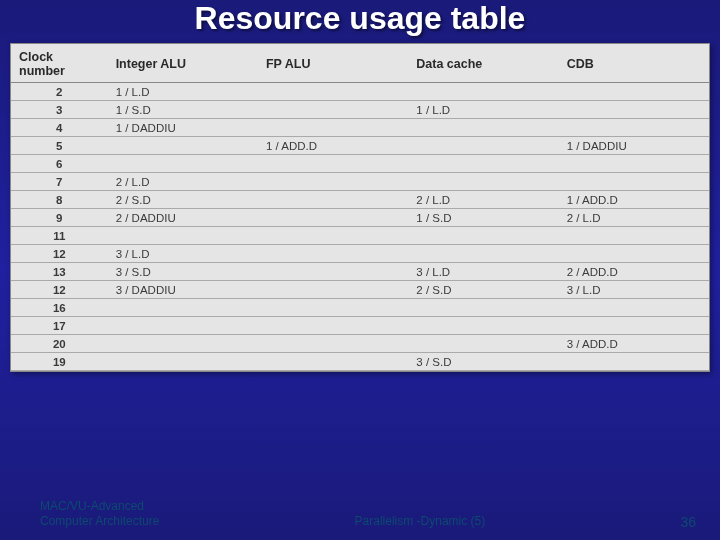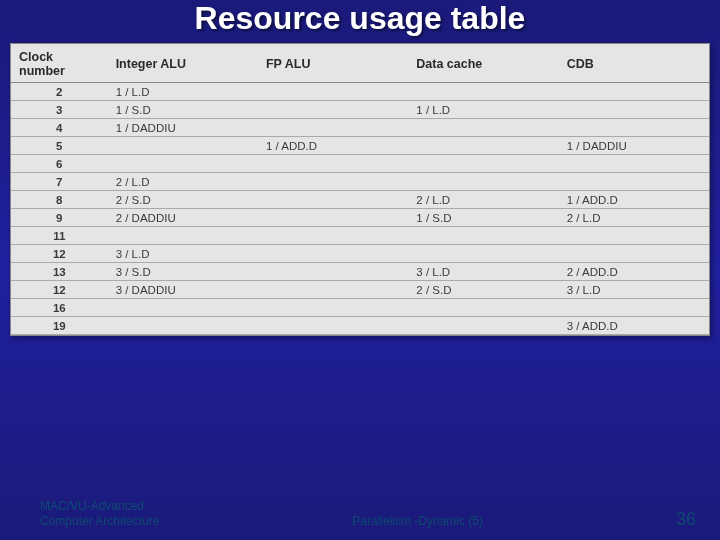--- a/index.html
+++ b/index.html
@@ -60,21 +60,21 @@
     left: 0;
     right: 0;
     display: flex;
     justify-content: space-between;
     align-items: flex-end;
     padding: 8px 24px 10px 40px;
     color: #0c4a6e;
     font-size: 12px;
   }
   .footer .left, .footer .mid { line-height: 1.3; }
-  .footer .page { font-size: 18px; }
+  .footer .page { font-size: 14px; }
 </style>
 </head>
 <body>
 
 <div class="title">Resource usage table</div>
 
 <div class="table-img">
   <table>
     <thead>
       <tr>
@@ -171,25 +171,39 @@
           <td>3 / L.D</td>
         </tr>
         <tr>
           <td>16</td>
           <td></td>
           <td></td>
           <td></td>
           <td></td>
         </tr>
         <tr>
+          <td>17</td>
+          <td></td>
+          <td></td>
+          <td></td>
+          <td></td>
+        </tr>
+        <tr>
+          <td>20</td>
+          <td></td>
+          <td></td>
+          <td></td>
+          <td>3 / ADD.D</td>
+        </tr>
+        <tr>
           <td>19</td>
           <td></td>
           <td></td>
-          <td></td>
-          <td>3 / ADD.D</td>
+          <td>3 / S.D</td>
+          <td></td>
         </tr>
       </tbody>
   </table>
 </div>
 
 <div class="footer">
   <div class="left">
     <div>MAC/VU-Advanced</div>
     <div>Computer Architecture</div>
   </div>

